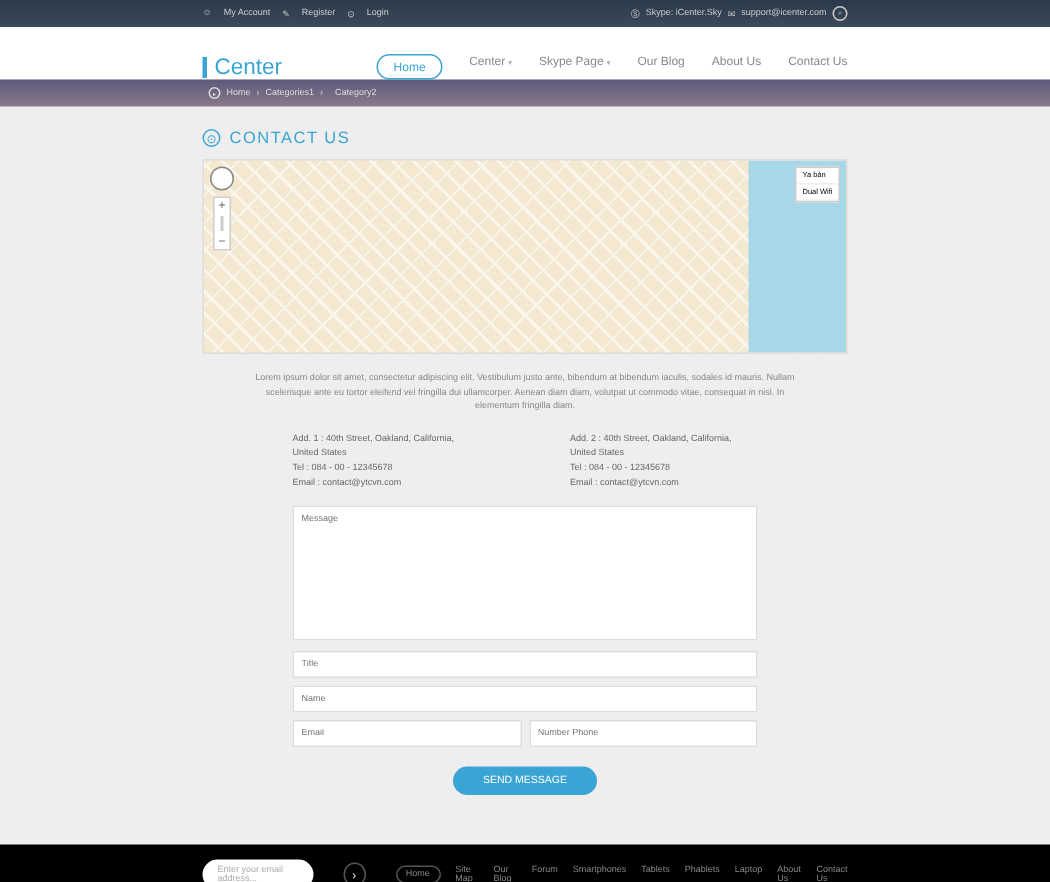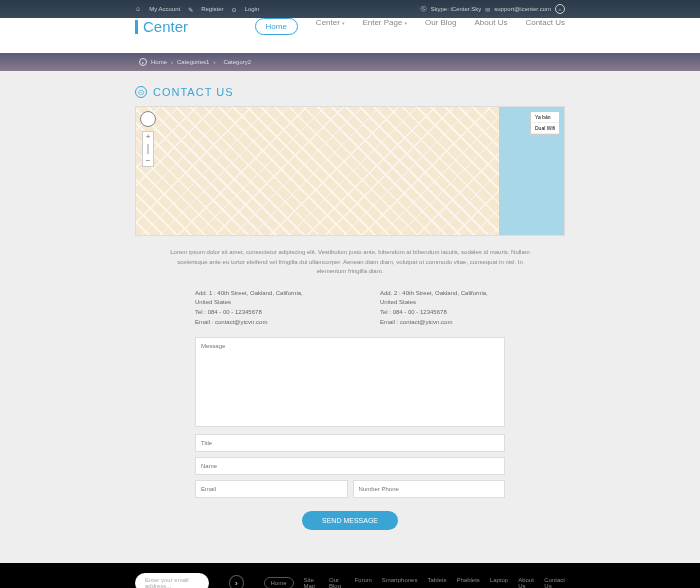--- a/index.html
+++ b/index.html
@@ -1,21 +1,21 @@
 <!DOCTYPE html>
 <html><head>
 <meta charset="utf-8">
 <style>
 *{margin:0;padding:0;box-sizing:border-box;font-family:Arial,sans-serif}
 body{background:#eee;font-size:8px}
 .topbar{background:linear-gradient(180deg,#2a3a4a,#3a4a5a);height:18px;display:flex;justify-content:space-between;align-items:center;padding:0 135px;color:#ccc;font-size:6px}
 .topbar a{color:#ccc;text-decoration:none;margin:0 4px}
 .topbar-left,.topbar-right{display:flex;align-items:center;gap:4px}
 .search-circle{width:10px;height:10px;border:1px solid #ccc;border-radius:50%;display:flex;align-items:center;justify-content:center;font-size:5px}
-.mainbar{background:#fff;height:35px;display:flex;justify-content:space-between;align-items:flex-start;padding:0 135px}
+.mainbar{background:#fff;height:35px;display:flex;justify-content:space-between;align-items:flex-end;padding:0 135px}
 .logo{color:#3aa5d4;font-size:15px;font-weight:300;display:flex;align-items:center;gap:5px}
 .logo-icon{width:3px;height:14px;background:#3aa5d4}
 .nav{display:flex;gap:18px;font-size:8px}
 .nav a{color:#888;text-decoration:none}
 .nav a.active{color:#3aa5d4;border:1px solid #3aa5d4;border-radius:10px;padding:3px 10px}
 .nav .arr{font-size:5px;margin-left:2px;color:#aaa}
 .breadcrumb{background:linear-gradient(180deg,#5a5a7a,#8a7a8a);height:18px;display:flex;align-items:center;padding:0 135px;color:#ddd;font-size:6px}
 .breadcrumb span{margin:0 4px}
 .bc-icon{width:8px;height:8px;border:1px solid #ddd;border-radius:50%;display:inline-flex;align-items:center;justify-content:center;margin-right:4px;font-size:4px}
 .content{padding:15px 135px}
@@ -70,21 +70,21 @@
 </div>
 
 <div class="mainbar">
   <div class="logo">
       <span class="logo-icon"></span>
       <span>Center</span>
     </div>
   <div class="nav">
     <a class="active">Home</a>
     <a><span>Center</span><span class="arr">▾</span></a>
-    <a><span>Enter Page</span><span class="arr">▾</span></a>
+    <a><span>Skype Page</span><span class="arr">▾</span></a>
     <a>Our Blog</a>
     <a>About Us</a>
     <a>Contact Us</a>
   </div>
 </div>
 
 <div class="breadcrumb">
   <span class="bc-icon">▸</span>
   <a>Home</a>
     <span>›</span>

